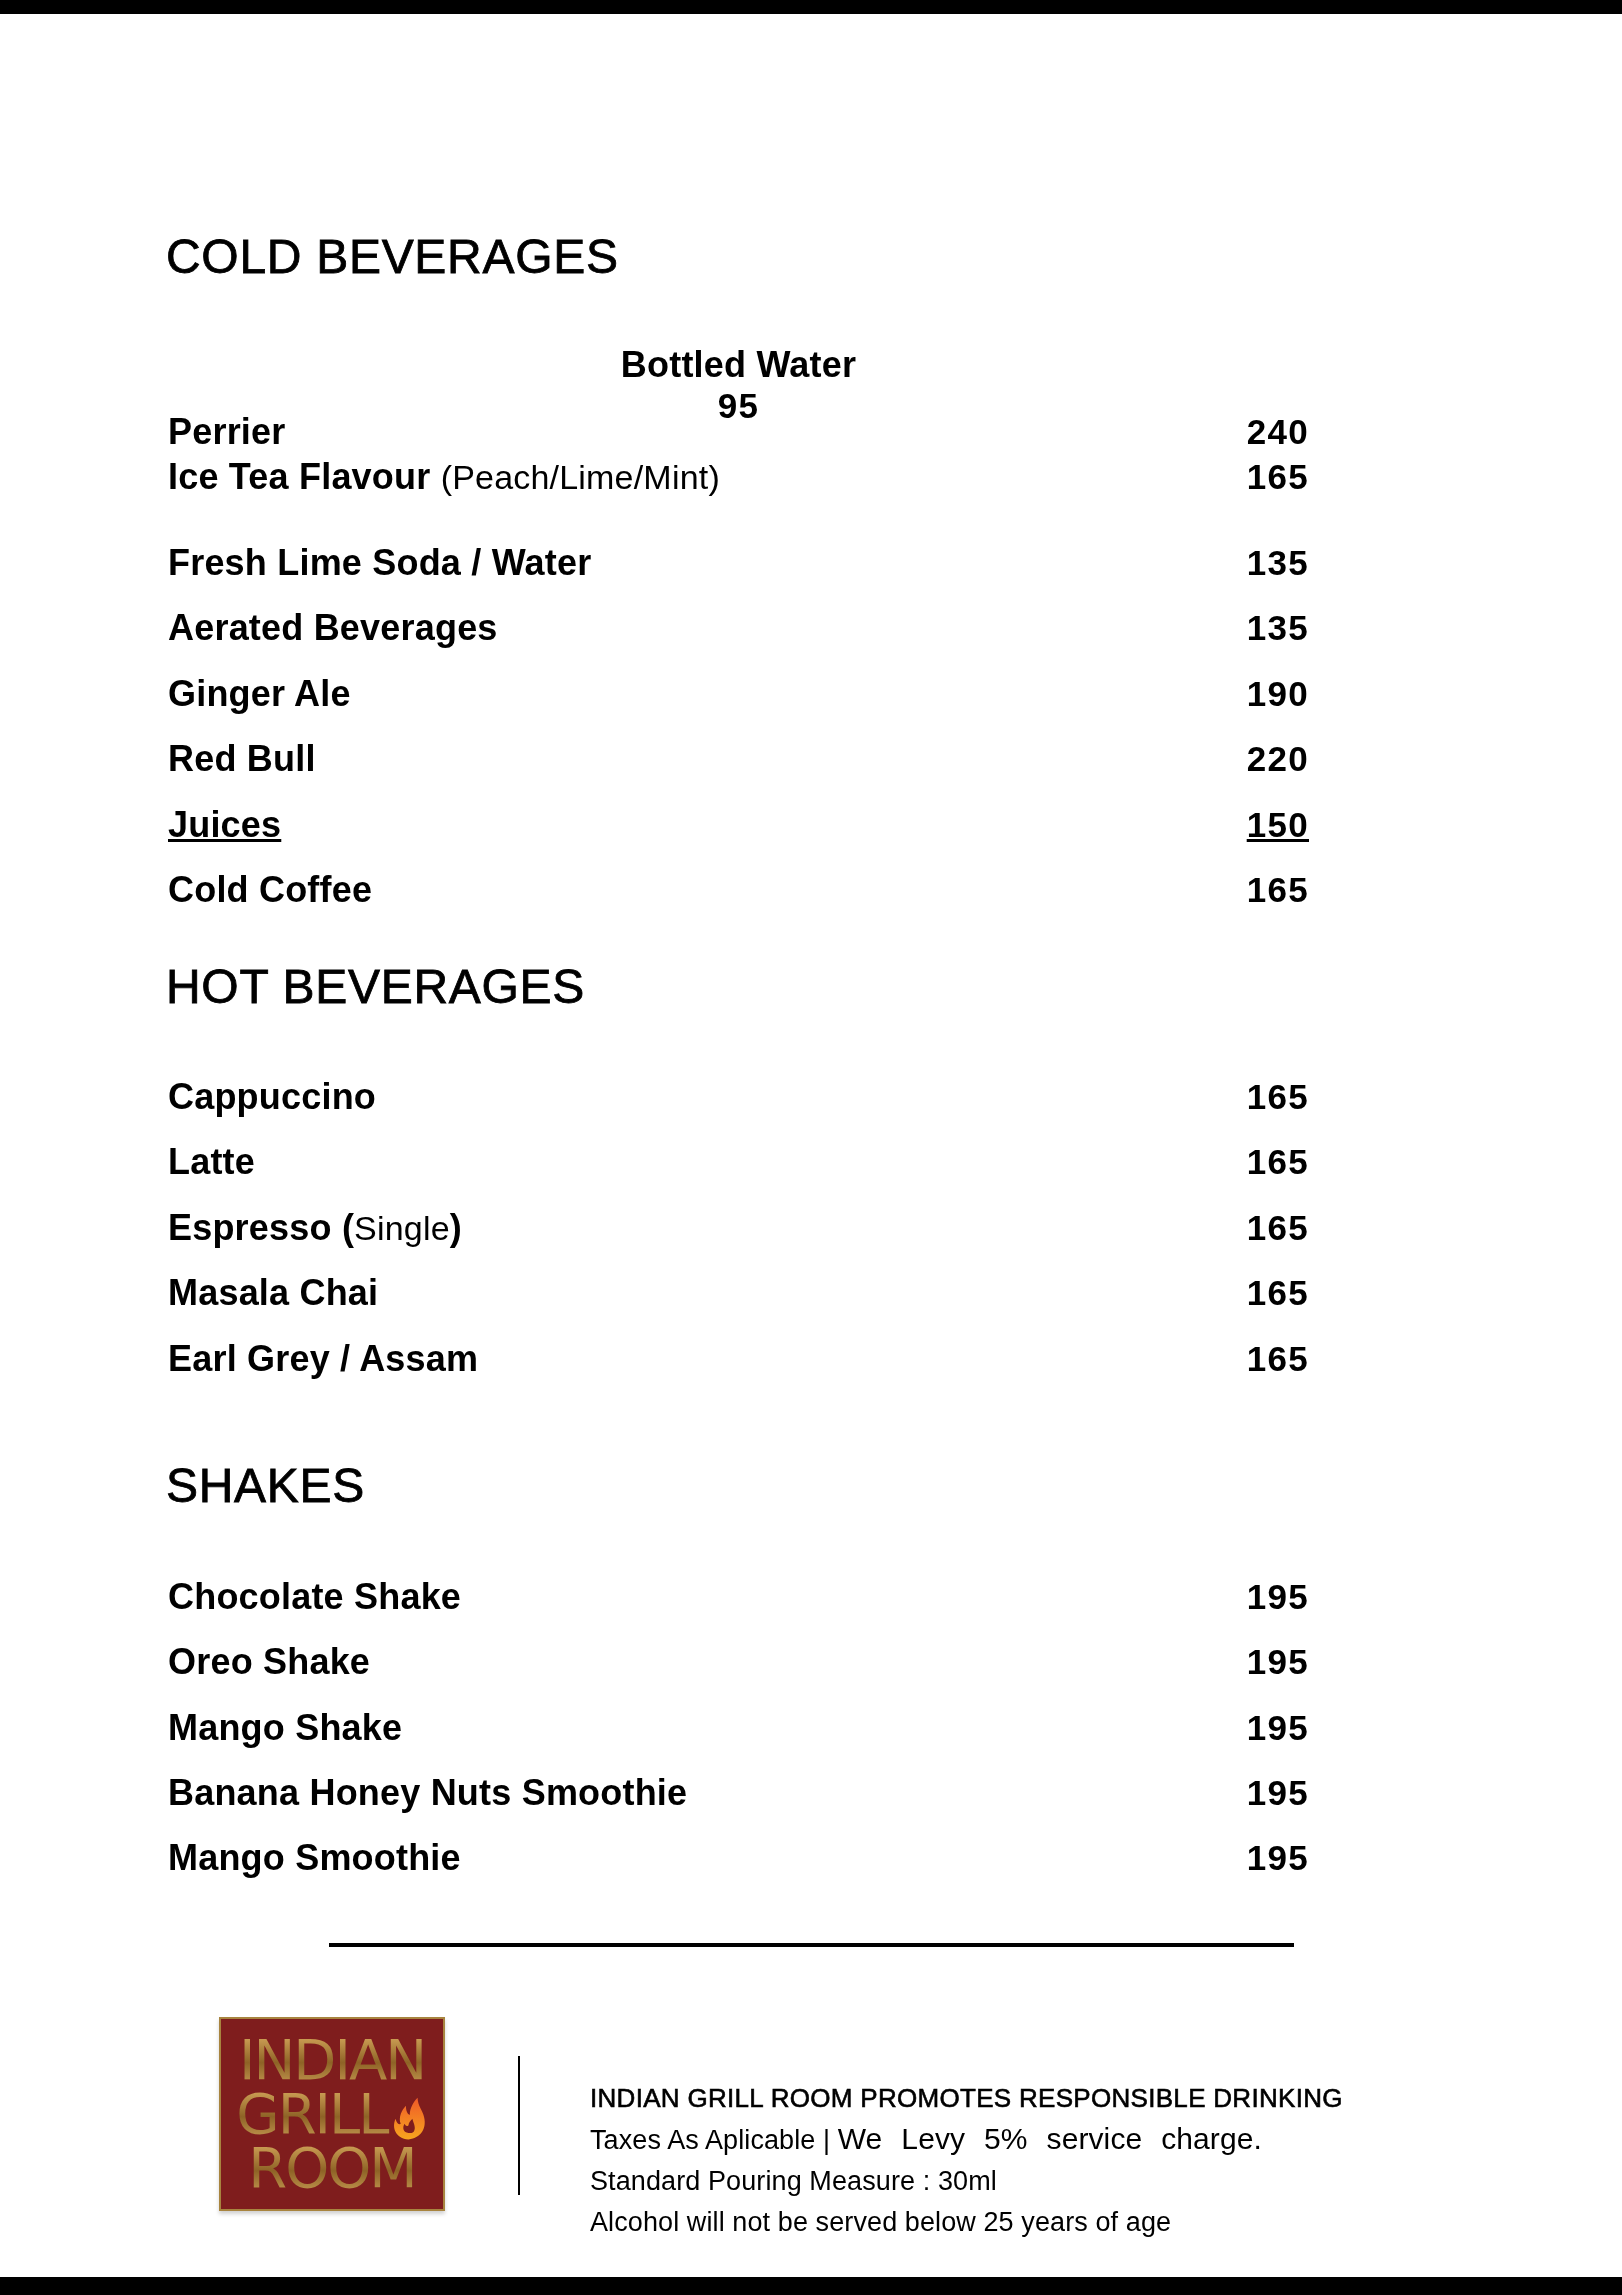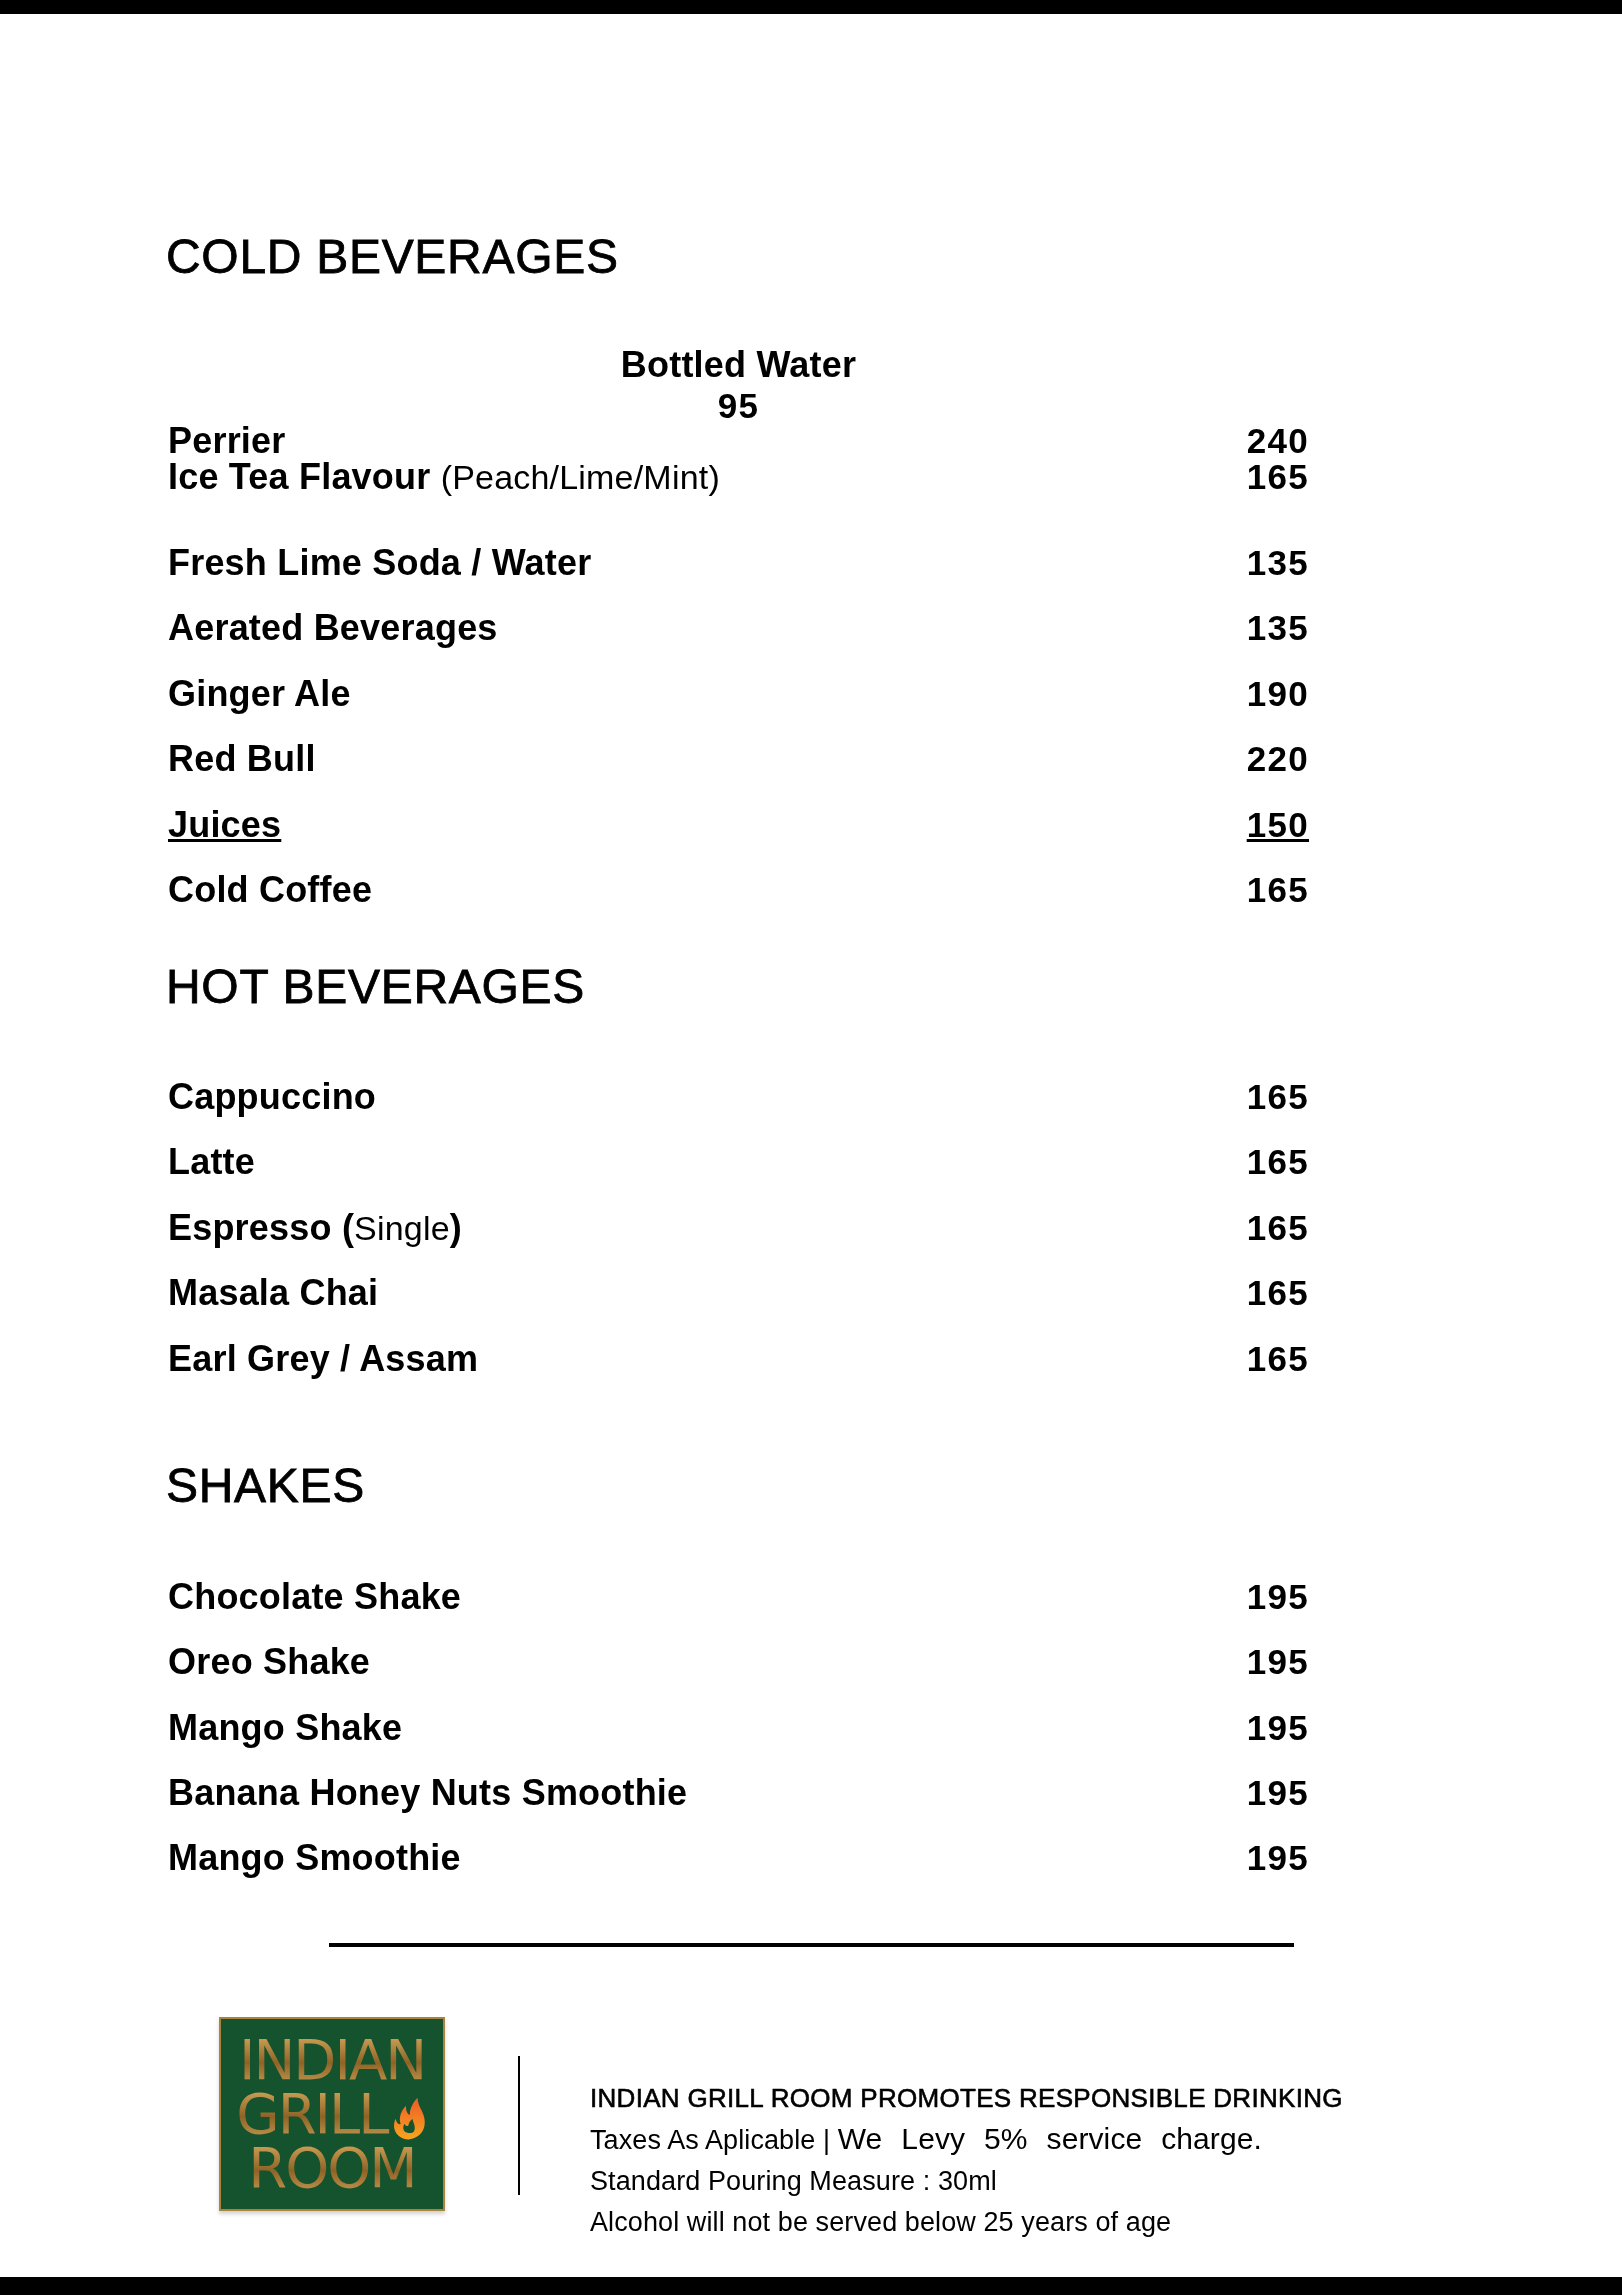--- a/index.html
+++ b/index.html
@@ -28,21 +28,21 @@
   .item-price {
     font-size:35px; font-weight:700; letter-spacing:1.3px; text-align:right;
   }
 
   .divider {
     position:absolute; left:329px; top:1943px; width:965px; height:3.9px; background:#000;
   }
 
   .logo {
     position:absolute; left:219px; top:2017px; width:222px; height:190px;
-    border:2px solid #a8843f; background:#14532d;
+    border:2px solid #a8843f; background:#7f1d1d;
     box-shadow:0 2.6px 3.9px rgba(0,0,0,0.18);
     display:flex; flex-direction:column; justify-content:center; align-items:center;
   }
   .logo-line {
     font-family:"DejaVu Sans", sans-serif;
     font-size:56px; line-height:54px; font-weight:400; letter-spacing:-2px;
     color:#a77a34;
     background:linear-gradient(180deg,#d6a85c 0%,#8e6326 55%,#c69a52 100%);
     -webkit-background-clip:text; background-clip:text; -webkit-text-fill-color:transparent;
     text-shadow:none; white-space:nowrap;
@@ -68,21 +68,21 @@
 <body>
 
 <div class="bar-top"></div>
 
 <div class="section-title" style="top:233px;">COLD BEVERAGES</div>
 
 <div class="item" style="top:344px;flex-direction:column;">
   <span class="item-name">Bottled Water</span>
   <span class="item-price">95</span>
 </div>
-<div class="item" style="top:418px;gap:20px;">
+<div class="item" style="top:409px;gap:20px;">
   <span class="item-name">Perrier</span>
   <span class="item-price">240</span>
 </div>
 <div class="item" style="top:454px;">
   <span class="item-name"><span>Ice Tea Flavour</span> <span class="note">(Peach/Lime/Mint)</span></span>
   <span class="item-price">165</span>
 </div>
 <div class="item" style="top:540px;">
   <span class="item-name">Fresh Lime Soda / Water</span>
   <span class="item-price">135</span>

